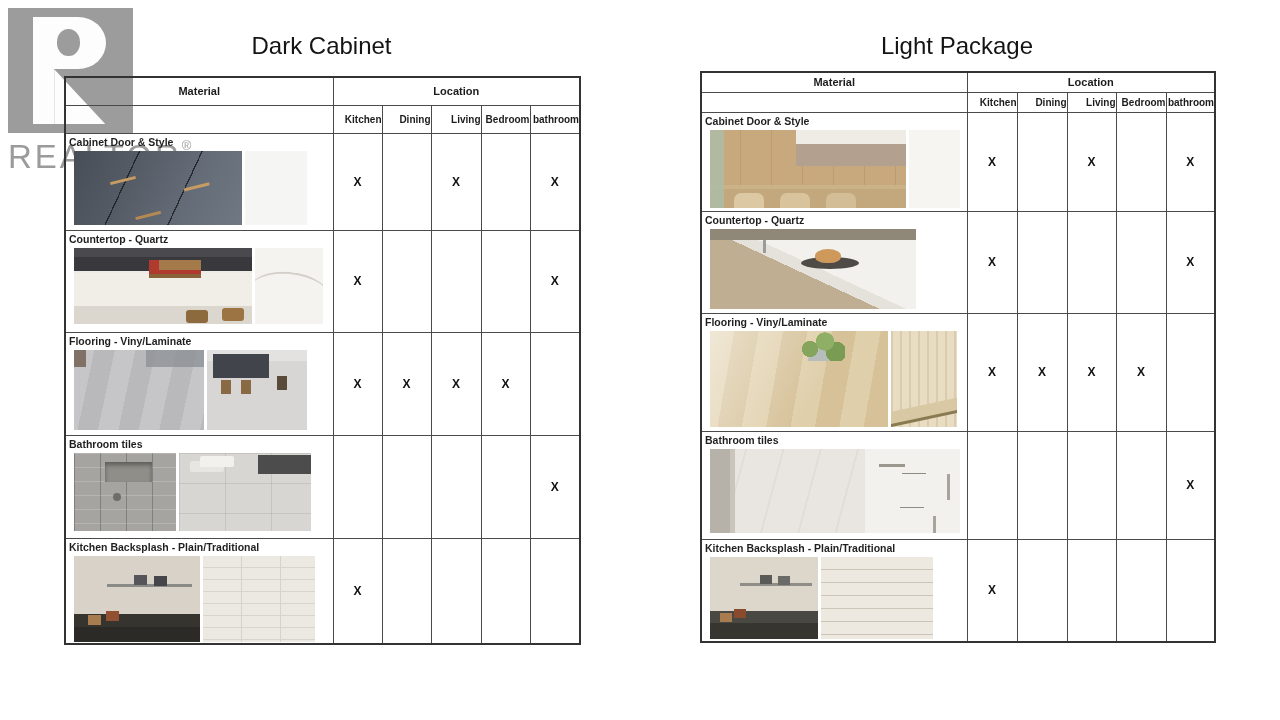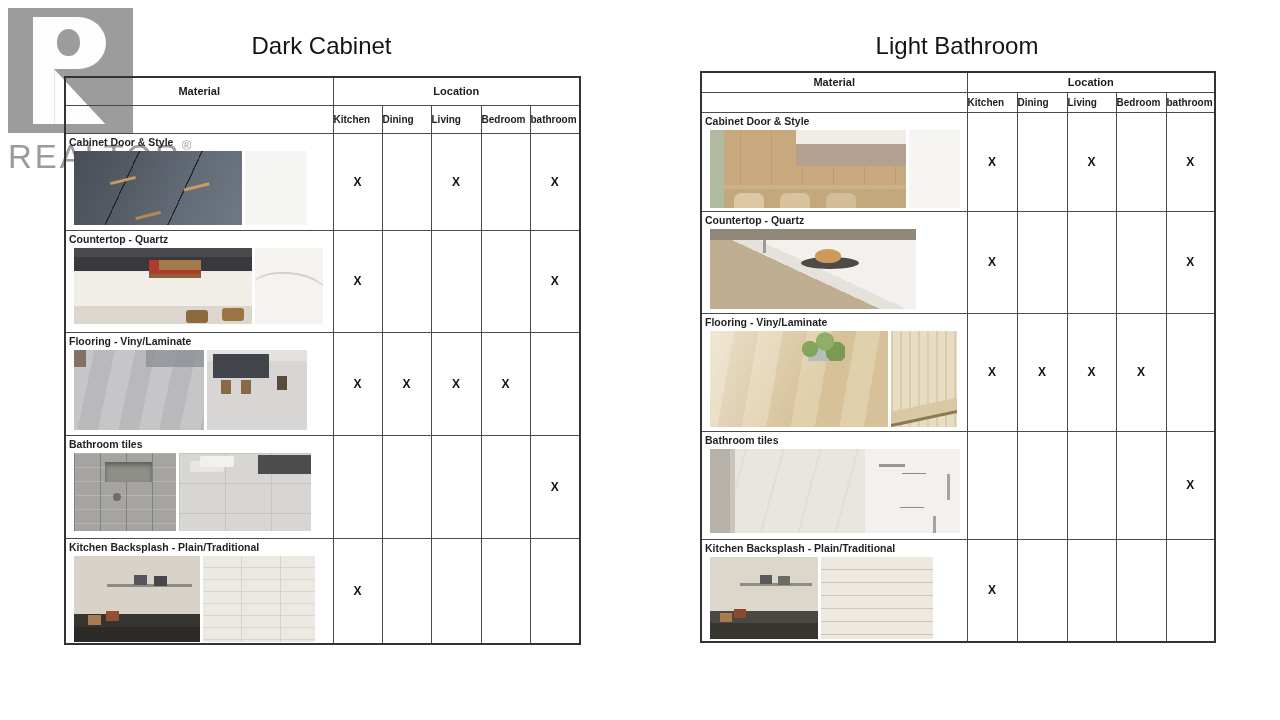--- a/index.html
+++ b/index.html
@@ -28,21 +28,21 @@
   #title-dark  { left:64px;  width:515px; }
   #title-light { left:700px; width:514px; }
 
   
   table.pkg { position:absolute; border-collapse:collapse; table-layout:fixed;
               z-index:1; background:transparent; border:2px solid #333; }
   #tbl-dark  { left:64px;  top:76px; width:515px; }
   #tbl-light { left:700px; top:71px; width:514px; }
   .pkg td { border:1px solid #4a4a4a; padding:0; }
   .hdr { text-align:center; vertical-align:middle; font-weight:bold; font-size:11px; color:#1c1c1c; }
-  .loc { text-align:left; vertical-align:middle; font-weight:bold; font-size:10px; color:#1c1c1c; }
+  .loc { text-align:right; vertical-align:middle; font-weight:bold; font-size:10px; color:#1c1c1c; }
   .xc  { text-align:center; vertical-align:middle; font-weight:bold; font-size:12px; color:#111; }
   .mat { vertical-align:top; }
   .mat-label { font-weight:bold; font-size:10.5px; color:#1f1f1f; padding:2px 4px 0 3px; line-height:1.25; }
   .imgrow { display:flex; gap:3px; margin:2px 6px 0 8px; }
   .ph { position:relative; overflow:hidden; flex:none; }
 
   
   .d-cab { width:168px;
     background:linear-gradient(115deg,#474e57 0%,#555c66 35%,#636b76 65%,#707884 100%); }
   .d-cab::before { content:""; position:absolute; inset:0;
@@ -155,21 +155,21 @@
 <div class="wm">
   <div class="wm-box">
     <div class="wm-bar"></div>
     <div class="wm-bowl"></div>
     <div class="wm-leg"></div>
   </div>
   <div class="wm-text"><span>REALTOR</span><span class="wm-reg">®</span></div>
 </div>
 
 <div class="title" id="title-dark">Dark Cabinet</div>
-<div class="title" id="title-light">Light Bathroom</div>
+<div class="title" id="title-light">Light Package</div>
 
 <table class="pkg" id="tbl-dark">
   <colgroup>
       <col style="width:268px">
       <col style="width:49px">
       <col style="width:49px">
       <col style="width:50px">
       <col style="width:49px">
       <col style="width:50px">
     </colgroup>

